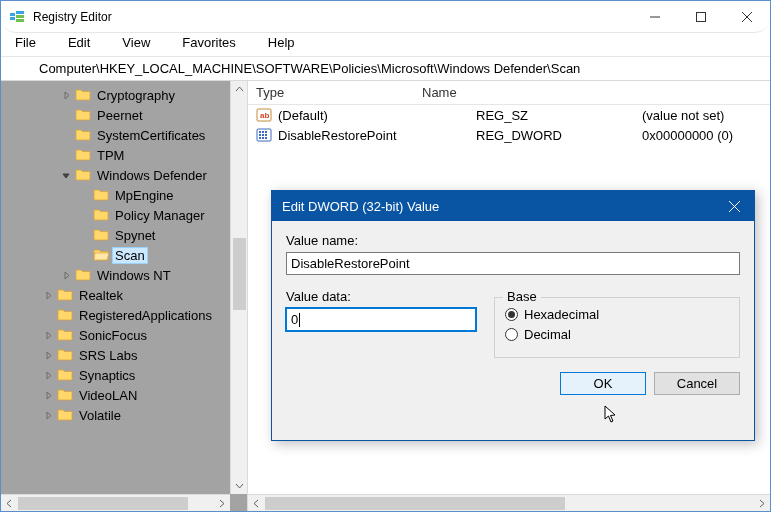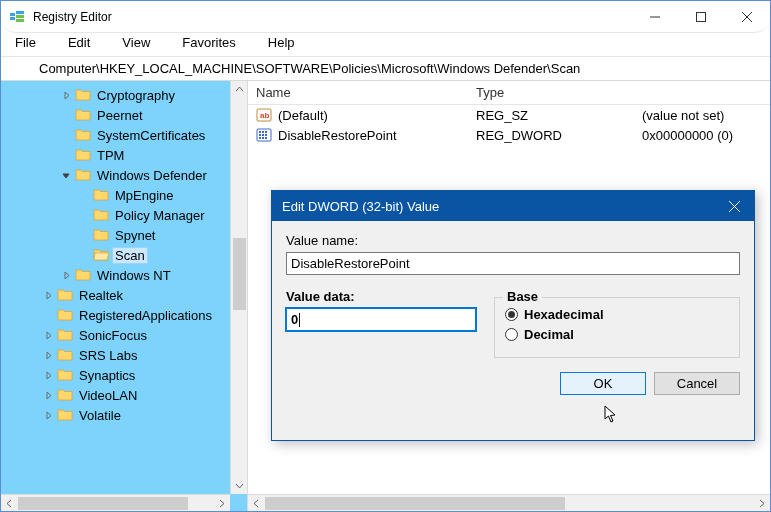--- a/index.html
+++ b/index.html
@@ -8,21 +8,21 @@
   .titlebar .appicon { width:16px; height:16px; margin-right: 8px; }
   .titlebar .title { flex: 0 0 auto; color: #000; font-size: 12px; }
   .titlebar .spacer { flex: 1; }
   .winbtn { width: 46px; height: 32px; display: flex; align-items: center; justify-content: center; color: #333; }
   .winbtn svg { stroke: #333; }
   .menubar { height: 24px; display: flex; align-items: flex-start; gap: 16px; padding: 0 6px; border-bottom: 1px solid #e6e6e6; font-size: 13px; }
   .menuitem { padding: 2px 8px; color: #000; }
   .addressbar { height: 24px; display: flex; align-items: center; padding: 0 6px; border-bottom: 1px solid #DADADA; font-size: 13px; }
   .addressbar .path { white-space: nowrap; overflow: hidden; margin-left: 32px; }
   .content { display: flex; height: calc(512px - 32px - 24px - 24px - 2px); }
-  .tree-pane { width: 247px; border-right: 1px solid #DADADA; overflow: hidden; position: relative; background: #7dd3fc; }
+  .tree-pane { width: 247px; border-right: 1px solid #DADADA; overflow: hidden; position: relative; background: #a3a3a3; }
   .tree { padding: 4px 0 0 0; font-size: 13px; }
   .tree-row { display: flex; align-items: center; height: 20px; padding-right: 4px; white-space: nowrap; }
   .tree-row .indent { display:inline-block; }
   .tree-row .expander { width: 14px; height: 14px; display: inline-flex; align-items: center; justify-content: center; color: #6b6b6b; }
   .tree-row .expander svg { stroke: #6b6b6b; fill: none; }
   .tree-row .expander.open svg { stroke: #404040; fill: #404040; }
   .tree-row .folder-icon { width:16px; height:16px; margin: 0 4px 0 2px; display:inline-flex; }
   .tree-row .label { padding: 0 2px; }
   .tree-row.selected .label { background: #CCE8FF; outline: 1px solid #99D1FF; }
   .right-pane { flex: 1; display:flex; flex-direction: column; position: relative; }
@@ -44,21 +44,21 @@
 
   
   .dialog { position:absolute; left:271px; top:190px; width:484px; height:251px; border:1px solid #0a54a0; box-shadow: 3px 3px 12px rgba(0,0,0,0.25); background:#F0F0F0; z-index:10; }
   .dlg-title { height:30px; background:#0A54A0; background: #0955A3; background: #0A54A0; color:#fff; display:flex; align-items:center; padding:0 10px; font-size:13px; }
   .dlg-title .spacer{flex:1;}
   .dlg-close { width:40px; height:30px; display:flex; align-items:center; justify-content:center; margin-right:-10px; }
   .dlg-body { padding: 12px 14px 10px 14px; font-size:13px; }
   .dlg-label { margin-bottom:4px; }
   .dlg-input { width:100%; height:23px; border:1px solid #7A7A7A; padding: 2px 4px; font-size:13px; background:#fff; }
   .dlg-input.ro { background:#fff; }
-  .dlg-row2 { display:flex; margin-top:14px; gap: 18px; font-weight: bold; }
+  .dlg-row2 { display:flex; margin-top:14px; gap: 18px; }
   .dlg-col { }
   .dlg-col.valuedata { flex: 0 0 190px; }
   .dlg-col.base { flex:1; }
   .fieldset { border:1px solid #D0D0D0; padding: 4px 10px 10px 10px; position:relative; margin-top: 8px;}
   .fieldset .legend { position:absolute; top:-9px; left:8px; background:#F0F0F0; padding: 0 4px; font-size:13px; }
   .radio-row { display:flex; align-items:center; gap:6px; margin: 5px 0; }
   .radio { width:13px; height:13px; border:1px solid #333; border-radius:50%; display:inline-flex; align-items:center; justify-content:center; background:#fff;}
   .radio .dot{ width:7px;height:7px;border-radius:50%; background:#333; }
   .dlg-buttons { display:flex; justify-content:flex-end; gap:8px; padding-top: 14px; }
   .btn { min-width:86px; height:23px; border:1px solid #ADADAD; background:#E1E1E1; display:flex; align-items:center; justify-content:center; font-size:13px; }
@@ -369,22 +369,22 @@
               <path d="M3 1 L7 4.5 L3 8" fill="none" stroke="#606060"></path>
             </svg>
           </div>
       </div>
     </div>
   </div>
 
   <div class="right-pane">
     <div class="listview">
       <div class="list-header">
+        <div class="col" style="width:166px">Type</div>
         <div class="col" style="width:220px">Name</div>
-        <div class="col" style="width:166px">Type</div>
       </div>
       <div class="list-rows" id="list-rows">
           <div class="list-row">
             <div class="cell" style="width: 220px;">
               <span class="val-icon">
                 <svg width="16" height="16" viewBox="0 0 16 16">
       <rect x="1" y="2" width="14" height="12" rx="1" fill="#fff" stroke="#C08A3A"></rect>
       <text x="4" y="11" font-size="8" fill="#D24A2A" font-weight="bold">ab</text>
     </svg>
               </span>

